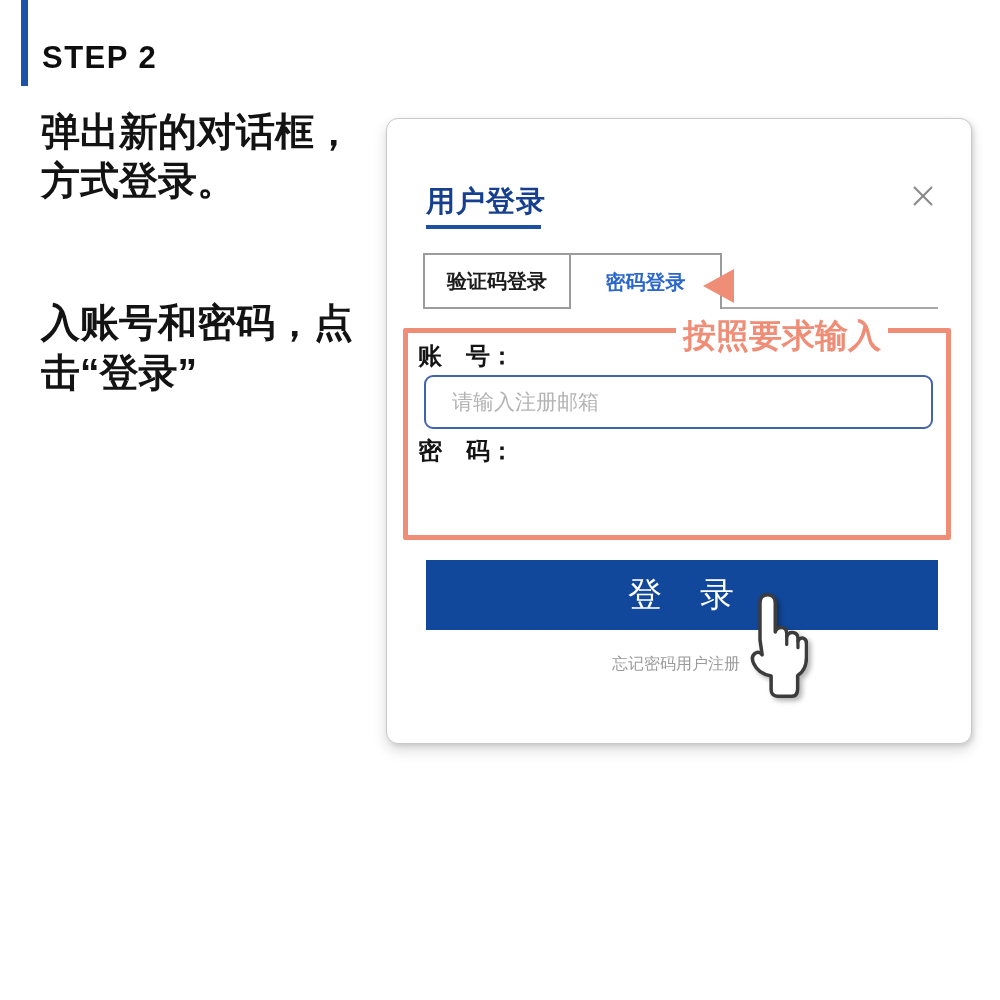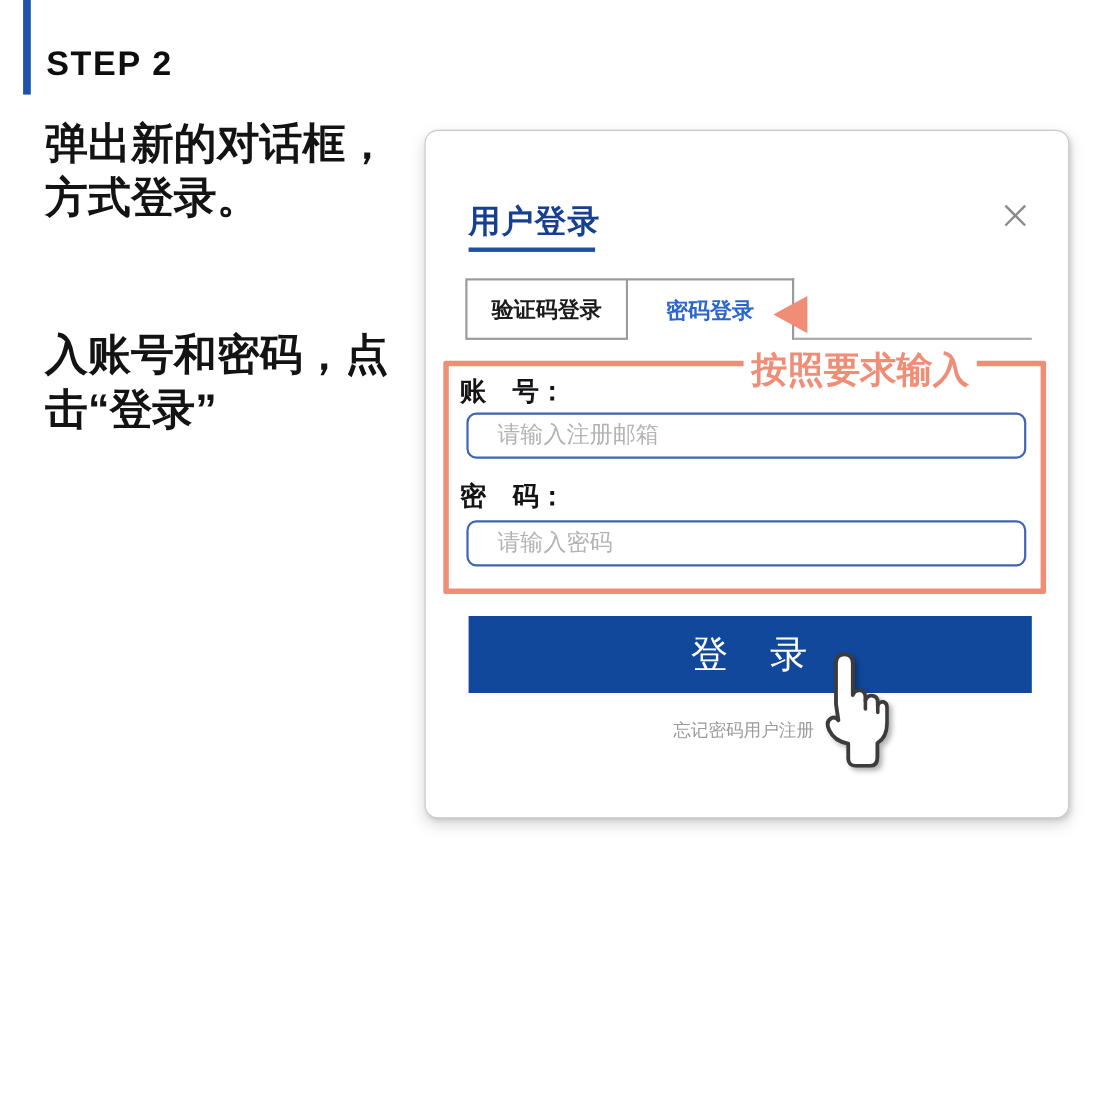--- a/index.html
+++ b/index.html
@@ -41,21 +41,21 @@
     border-right:31px solid var(--salmon);border-top:17px solid transparent;border-bottom:17px solid transparent;}
 
   .highlight-box{position:absolute;left:16px;top:209px;width:548px;height:212px;
     border:5px solid var(--salmon);border-radius:2px;pointer-events:none;z-index:2;}
   .annotation-label{position:absolute;left:289px;top:195px;font-size:33px;font-weight:700;color:var(--salmon);
     background:#fff;padding:0 7px;z-index:3;white-space:nowrap;}
 
   .field-label{position:absolute;left:31px;font-size:24px;font-weight:700;color:#141414;}
   .lbl-account{top:221px;}
   .lbl-password{top:316px;}
-  .text-input{position:absolute;left:37px;width:509px;height:42px;border:2px solid var(--input-border-blue);
+  .text-input{position:absolute;left:37px;width:509px;height:54px;border:2px solid var(--input-border-blue);
     border-radius:9px;font-size:21px;padding-left:26px;color:#333;background:#fff;outline:none;
     font-family:inherit;}
   .text-input::placeholder{color:var(--placeholder-gray);}
   .inp-account{top:256px;}
   .inp-password{top:354px;}
 
   .login-btn{position:absolute;left:39px;top:441px;width:512px;height:70px;background:var(--button-blue);
     border:none;display:flex;align-items:center;justify-content:center;cursor:pointer;}
   .login-btn span{color:#fff;font-size:34px;font-weight:400;letter-spacing:2px;}
 
@@ -108,21 +108,20 @@
 
     <div class="pointer-triangle"></div>
 
     <div class="highlight-box"></div>
     <div class="annotation-label">按照要求输入</div>
 
     <div class="field-label lbl-account">账　号：</div>
     <input class="text-input inp-account" type="text" placeholder="请输入注册邮箱" style="">
 
     <div class="field-label lbl-password">密　码：</div>
-    <input class="text-input inp-password" type="text" placeholder="请输入密码" style="">
 
     <button class="login-btn">
       <span>登　录</span>
     </button>
 
     <div class="links-row">
       <a>忘记密码</a>
       <a>用户注册</a>
     </div>
   </div>

